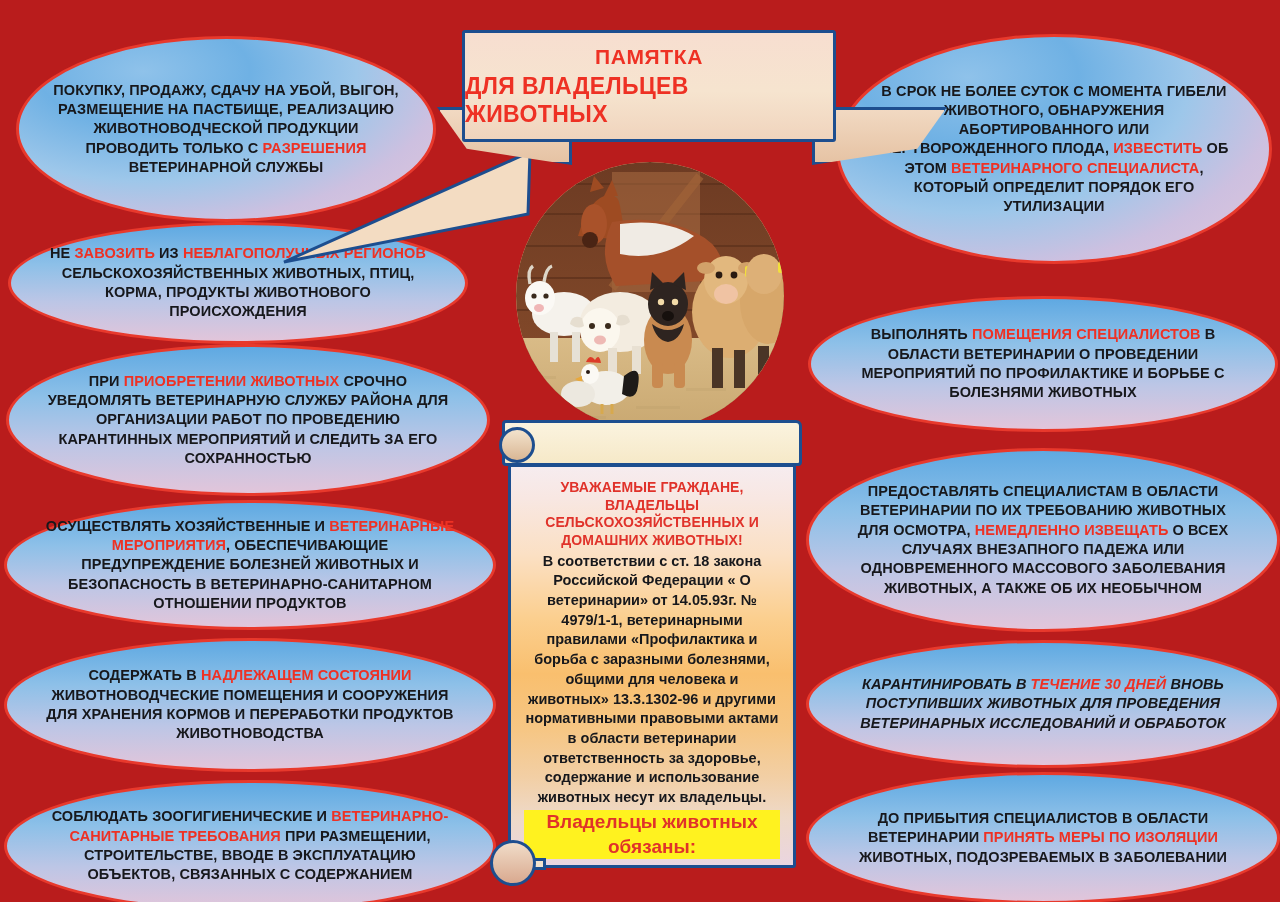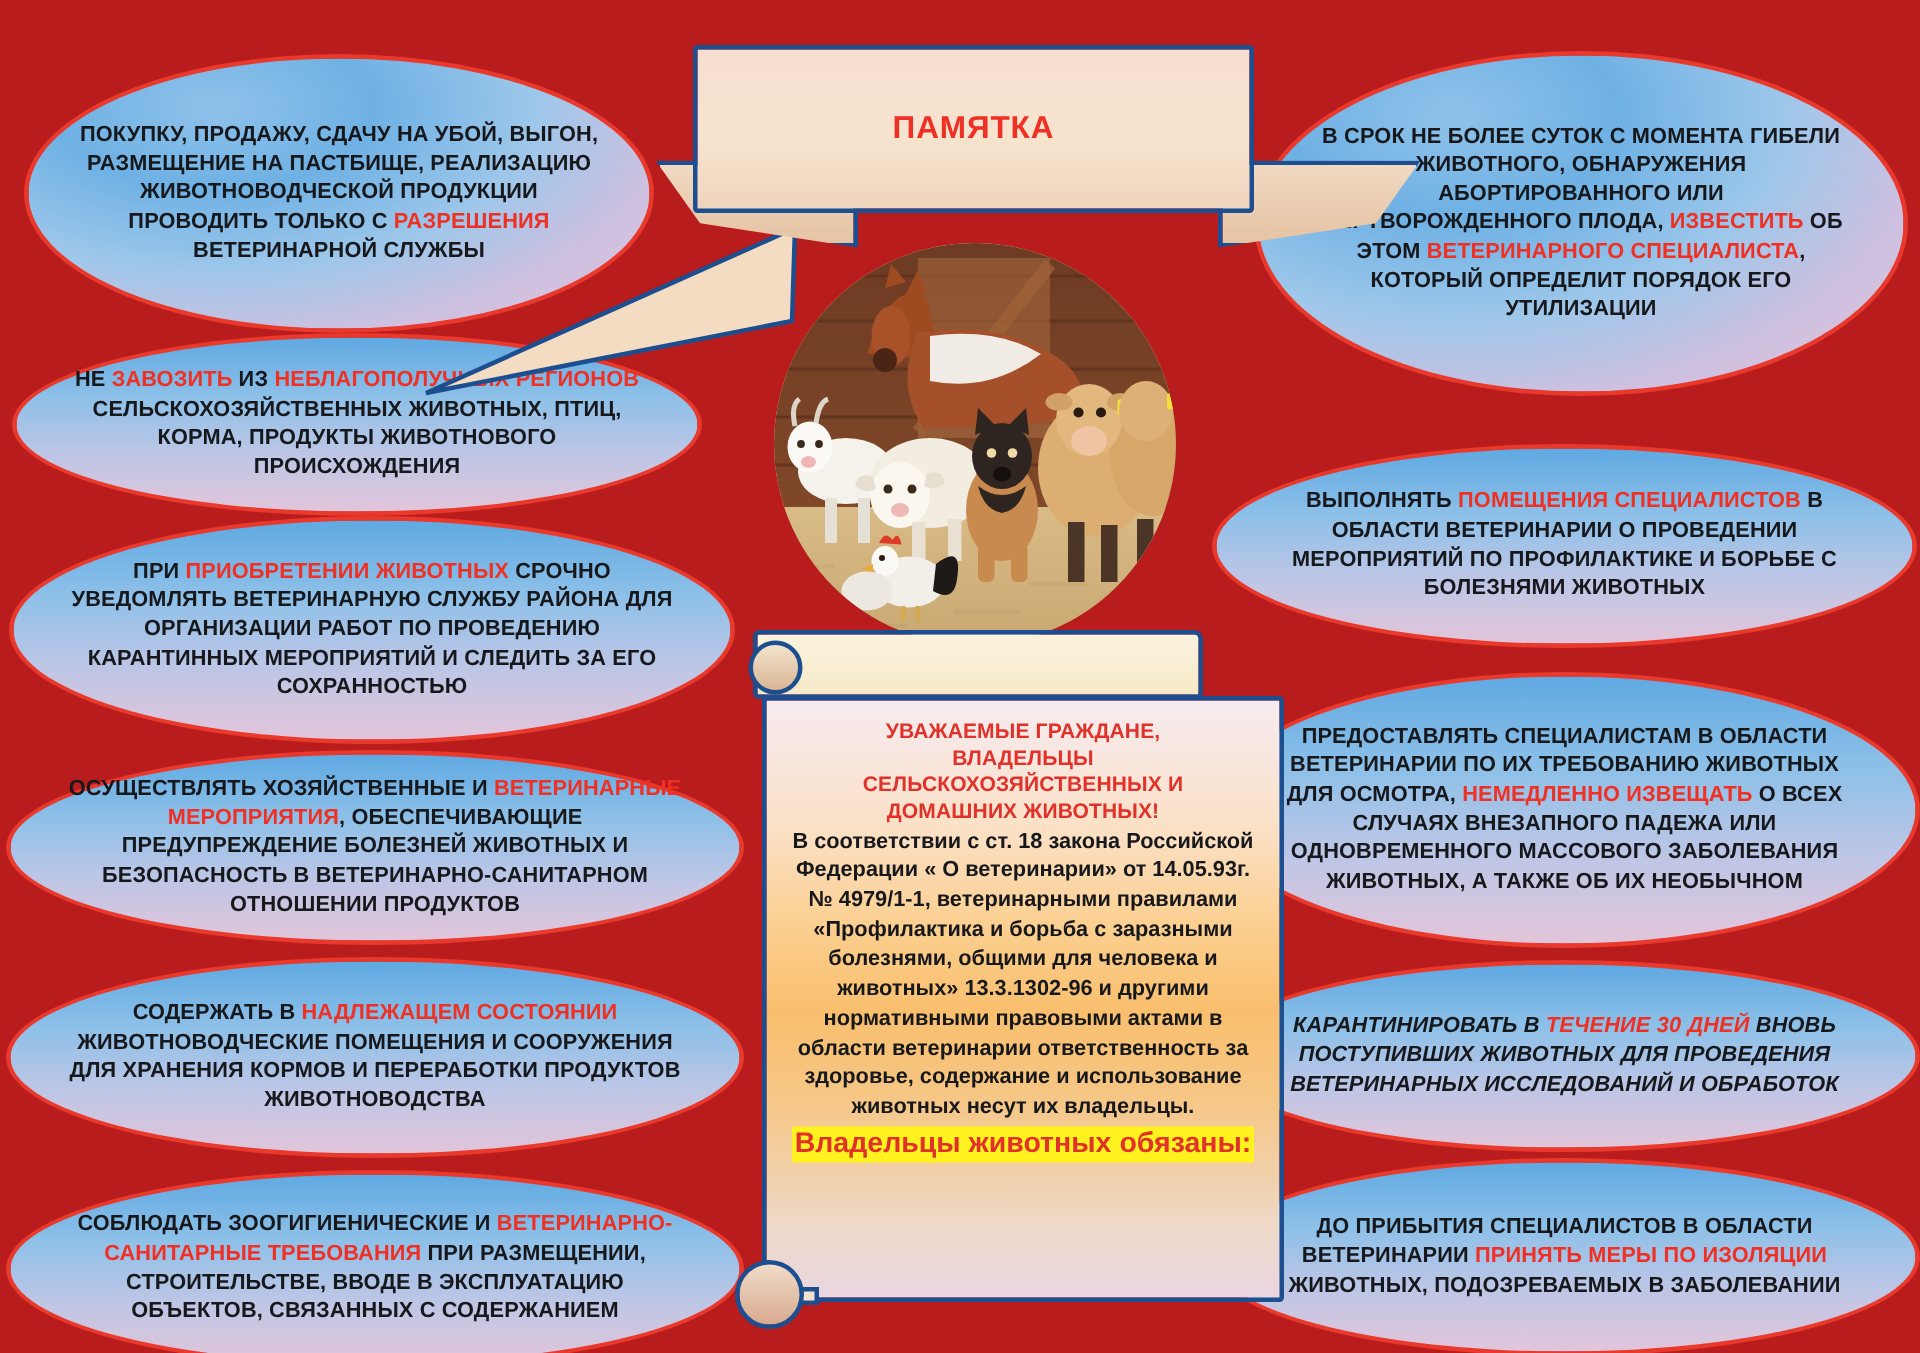--- a/index.html
+++ b/index.html
@@ -78,21 +78,21 @@
     background:linear-gradient(180deg,#fbf3df 0%,#f6e9c8 100%);
     border:3px solid #1d4e8f;border-radius:4px 6px 4px 4px;box-sizing:border-box;
   }
   #scrollTop:before{
     content:"";position:absolute;left:-6px;top:4px;width:36px;height:36px;
     border:3px solid #1d4e8f;border-radius:50%;
     background:linear-gradient(180deg,#f3e3cd 0%,#d9b694 100%);
     box-sizing:border-box;
   }
   #scrollBody{
-    position:absolute;left:14px;top:44px;width:348px;height:404px;
+    position:absolute;left:14px;top:44px;width:288px;height:404px;
     border:3px solid #1d4e8f;border-radius:3px;box-sizing:border-box;
     background:linear-gradient(180deg,
        #f6ecef 0%, #f8e7e2 8%, #fbe0c4 22%, #fbcf8f 38%,
        #f9bf6e 52%, #f6c684 66%, #f2cfa5 78%, #eed9c8 88%, #ead5e0 100%);
     padding:12px 13px 8px 13px;
     text-align:center;
     overflow:hidden;
   }
   #scrollBottom{
     position:absolute;left:-48px;bottom:-4px;width:96px;height:58px;z-index:10;
@@ -144,20 +144,21 @@
   <svg id="tail" viewBox="0 0 250 115">
     <polygon points="248,2 246,64 2,112" fill="#f3dcc2" stroke="#1d4e8f" stroke-width="3"></polygon>
   </svg>
 
   <div class="ribbon l"></div>
   <div class="ribbon r"></div>
 
   <div id="banner">
     <div class="bannerbox">
       <div class="t1">ПАМЯТКА</div>
+      <div class="t2">ДЛЯ ВЛАДЕЛЬЦЕВ ЖИВОТНЫХ</div>
     </div>
   </div>
 
   <div id="photo">
     <svg viewBox="0 0 268 268">
       <defs>
         <clipPath id="circ">
             <circle cx="134" cy="134" r="134"></circle>
           </clipPath>
         <linearGradient id="wood" x1="0" y1="0" x2="0" y2="1">

